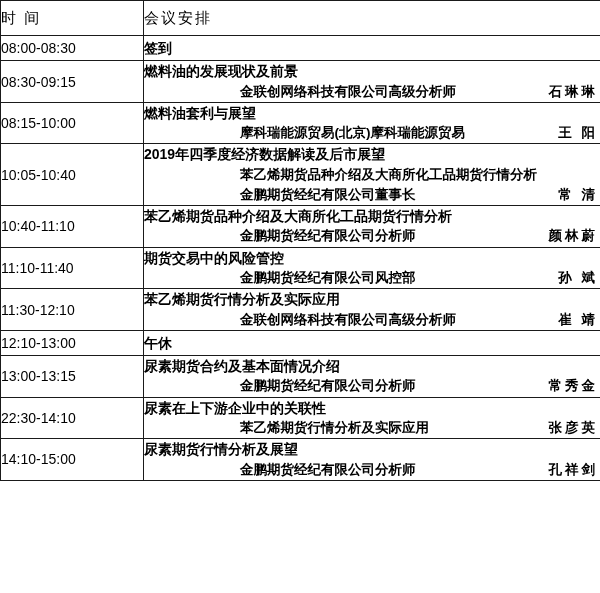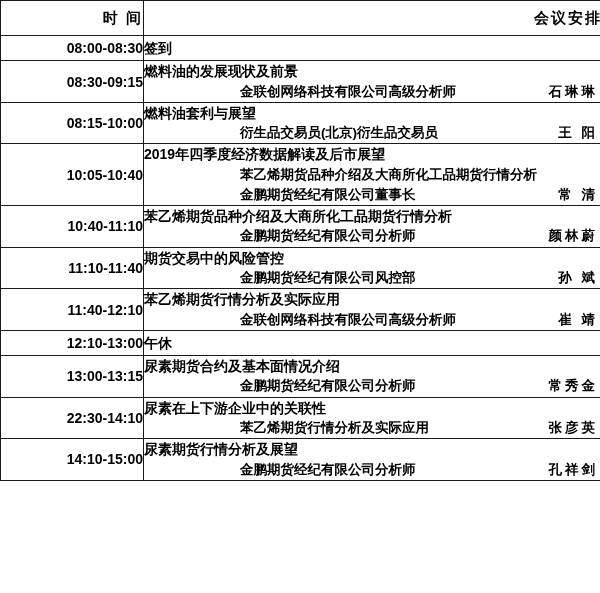--- a/index.html
+++ b/index.html
@@ -22,29 +22,29 @@
   .schedule-table td {
     border: 1px solid #1a1a1a;
     vertical-align: middle;
     padding: 0;
   }
   .col-time { width: 142px; }
   .col-content { width: 458px; }
 
   thead td {
     height: 34px;
-    text-align: right;
+    text-align: left;
     font-size: 15px;
-    font-weight: bold;
+    font-weight: normal;
     letter-spacing: 2px;
   }
   .time-cell {
-    text-align: right;
+    text-align: left;
     font-size: 14px;
-    font-weight: bold;
+    font-weight: normal;
     letter-spacing: 0px;
     padding: 4px 0;
   }
   .content-cell {
     padding: 5px 10px 5px 14px;
   }
   .topic {
     font-size: 14px;
     font-weight: bold;
     line-height: 1.45;
@@ -101,21 +101,21 @@
             <span class="org">金联创网络科技有限公司高级分析师</span>
             <span class="name">石琳琳</span>
           </div>
         </td>
       </tr>
       <tr>
         <td class="col-time time-cell">08:15-10:00</td>
         <td class="col-content content-cell">
           <div class="topic">燃料油套利与展望</div>
           <div class="speaker-line">
-            <span class="org">衍生品交易员(北京)衍生品交易员</span>
+            <span class="org">摩科瑞能源贸易(北京)摩科瑞能源贸易</span>
             <span class="name">王 阳</span>
           </div>
         </td>
       </tr>
       <tr>
         <td class="col-time time-cell">10:05-10:40</td>
         <td class="col-content content-cell">
           <div class="topic">2019年四季度经济数据解读及后市展望</div>
           <div class="speaker-line">
             <span class="org">苯乙烯期货品种介绍及大商所化工品期货行情分析</span>
@@ -141,21 +141,21 @@
         <td class="col-time time-cell">11:10-11:40</td>
         <td class="col-content content-cell">
           <div class="topic">期货交易中的风险管控</div>
           <div class="speaker-line">
             <span class="org">金鹏期货经纪有限公司风控部</span>
             <span class="name">孙  斌</span>
           </div>
         </td>
       </tr>
       <tr>
-        <td class="col-time time-cell">11:40-12:10</td>
+        <td class="col-time time-cell">11:30-12:10</td>
         <td class="col-content content-cell">
           <div class="topic">苯乙烯期货行情分析及实际应用</div>
           <div class="speaker-line">
             <span class="org">金联创网络科技有限公司高级分析师</span>
             <span class="name">崔  靖</span>
           </div>
         </td>
       </tr>
       <tr>
         <td class="col-time time-cell">12:10-13:00</td>

